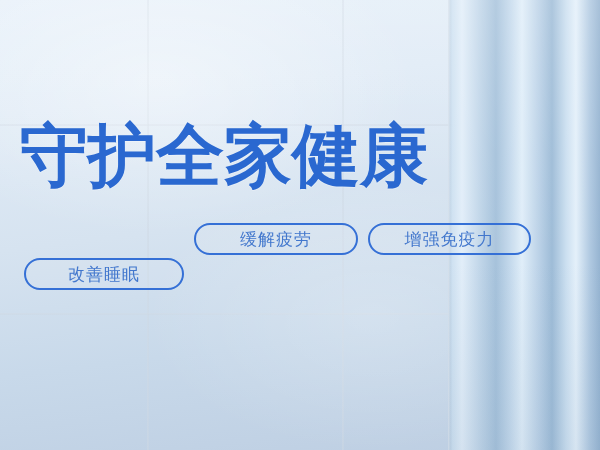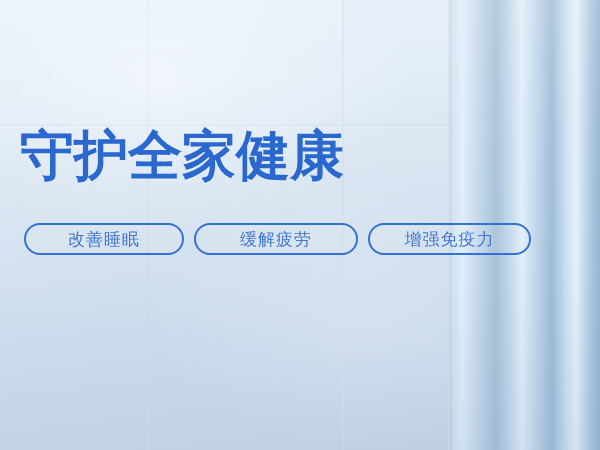--- a/index.html
+++ b/index.html
@@ -94,21 +94,21 @@
   .content {
     position: absolute;
     left: 0;
     top: 0;
     right: 0;
   }
   .headline {
     position: absolute;
     left: 20px;
     top: 119px;
-    font-size: 54px;
+    font-size: 68px;
     line-height: 72px;
     font-weight: bold;
     letter-spacing: 0px;
     color: #2a68d0;
     white-space: nowrap;
     text-shadow: 0 1px 0 rgba(255,255,255,0.28);
     text-align: center;
   }
 
   .pill-row {
@@ -127,21 +127,21 @@
     align-items: center;
     justify-content: center;
     padding: 0 20px;
     color: #4277cd;
     font-size: 17px;
     line-height: 17px;
     letter-spacing: 1px;
     white-space: nowrap;
     background: rgba(255,255,255,0.06);
   }
-  .pill-w1 { width: 160px; }
+  .pill-w1 { width: 160px; margin-top: 35px; }
   .pill-w2 { width: 163px; }
   .pill-w3 { width: 164px; }
 </style>
 </head>
 <body>
 
 <div id="banner">
 
   <div class="tile-layer">
     <div class="grid-line-v" style="left:147px;"></div>

